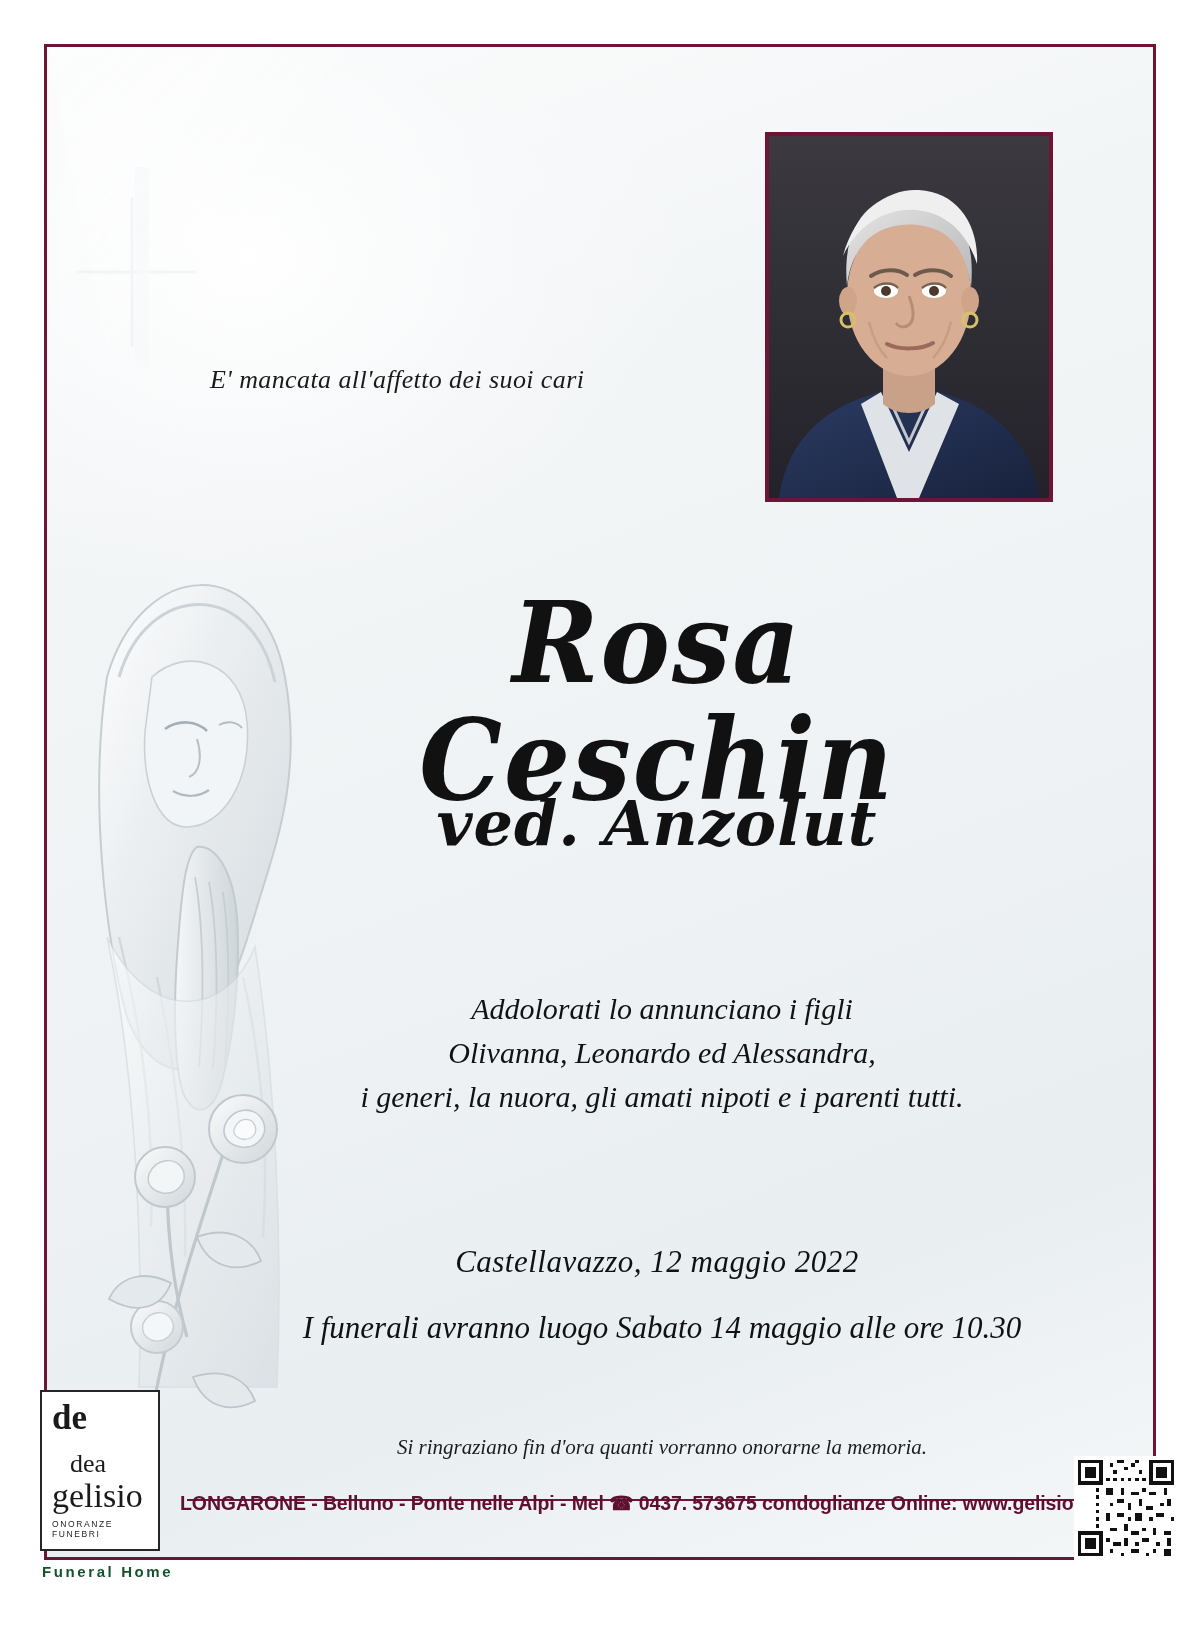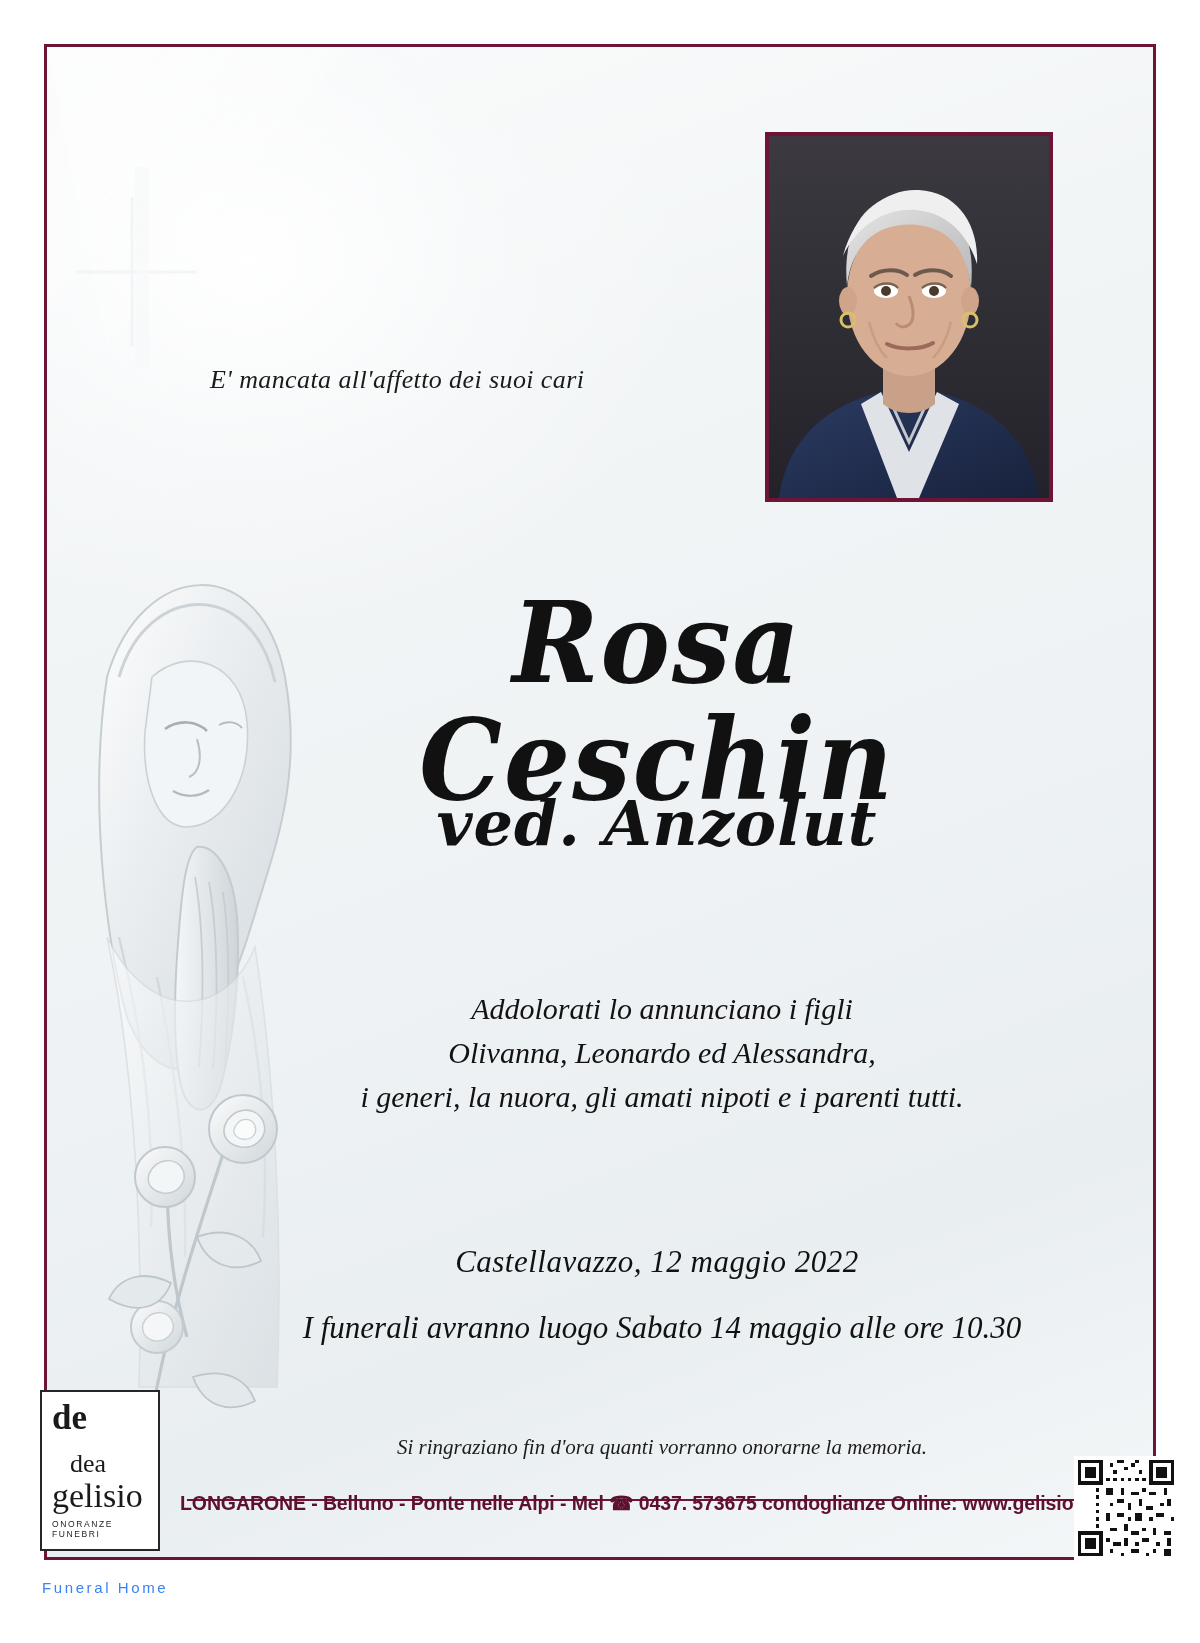--- a/index.html
+++ b/index.html
@@ -243,25 +243,25 @@
   }
   .logo-sub {
     font-family: "Liberation Sans", sans-serif;
     font-size: 8.5px;
     letter-spacing: 1.6px;
     color: #222;
     margin-top: 6px;
   }
   .logo-fh {
     font-family: "Liberation Sans", sans-serif;
-    font-weight: 400;
+    font-weight: 700;
     font-size: 15px;
     letter-spacing: 2.6px;
-    color: #3b82f6;
-    margin-top: 28px;
+    color: #14532d;
+    margin-top: 12px;
     padding-left: 2px;
   }
 
   
   .qr {
     position: absolute;
     right: 22px;
     top: 1456px;
     width: 104px;
     height: 104px;

